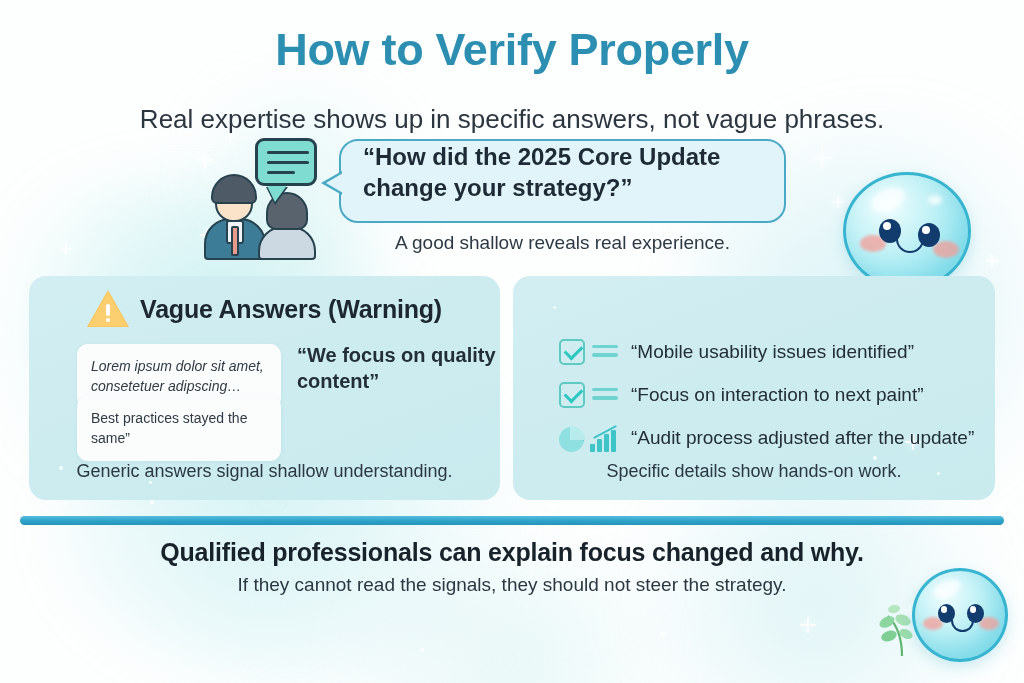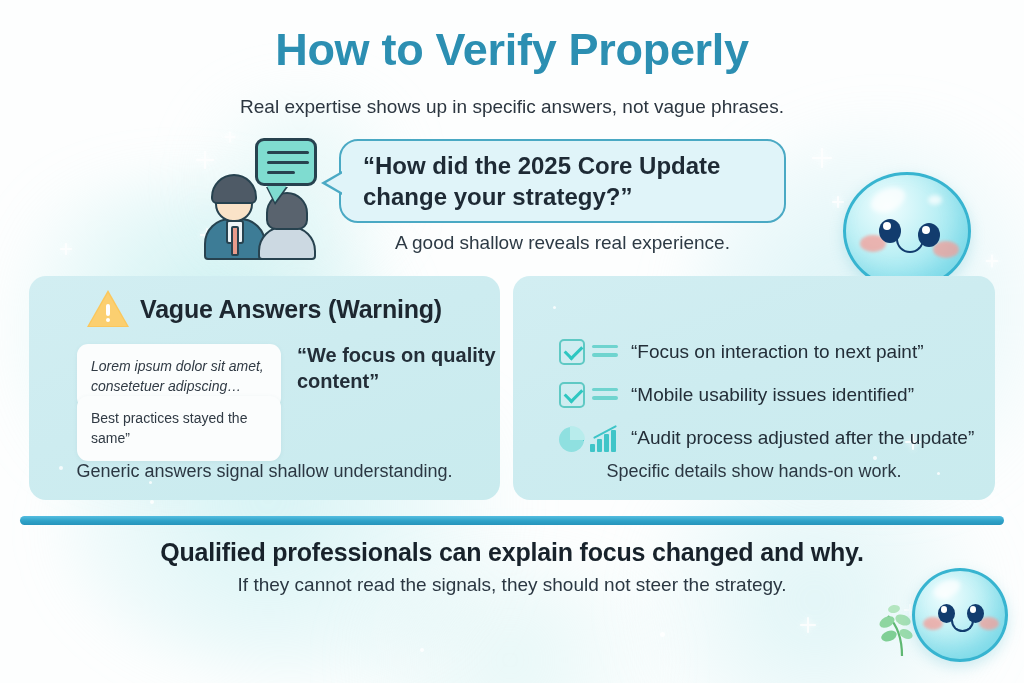--- a/index.html
+++ b/index.html
@@ -27,22 +27,22 @@
 
   .dot{position:absolute;border-radius:50%;background:rgba(255,255,255,.85);pointer-events:none;}
 
   
   .title{
     position:absolute;left:0;right:0;top:27px;text-align:center;
     font-size:45px;line-height:1;font-weight:bold;letter-spacing:-.3px;
     color:#2c8fb2;
   }
   .subtitle{
-    position:absolute;left:0;right:0;top:96px;text-align:center;
-    font-size:19px;line-height:1.2;color:#2c3640;
+    position:absolute;left:0;right:0;top:104px;text-align:center;
+    font-size:26px;line-height:1.2;color:#2c3640;
   }
 
   
   .people{position:absolute;left:200px;top:140px;width:120px;height:120px;}
   .chat-ico{position:absolute;left:55px;top:-2px;width:62px;height:48px;
      background:#7fdcd0;border:3px solid #27424f;border-radius:9px;box-sizing:border-box;}
   .chat-ico .ln{position:absolute;left:9px;height:3px;border-radius:2px;background:#27424f;}
   .chat-ico .ln.l1{top:10px;width:42px;}
   .chat-ico .ln.l2{top:20px;width:42px;}
   .chat-ico .ln.l3{top:30px;width:28px;}
@@ -60,21 +60,21 @@
   .p1 .tie{position:absolute;left:27px;top:52px;width:8px;height:30px;background:#e89b8b;border:2px solid #27424f;border-radius:2px;box-sizing:border-box;}
 
   .p2{left:58px;top:52px;width:58px;height:68px;}
   .p2 .hair{position:absolute;left:8px;top:0;width:42px;height:38px;background:#59636e;border:2.5px solid #27424f;border-radius:21px 21px 10px 10px;box-sizing:border-box;}
   .p2 .torso{position:absolute;left:0;top:34px;width:58px;height:34px;background:#ccd9e2;border:2.5px solid #27424f;border-radius:25px 25px 4px 4px;box-sizing:border-box;}
 
   
   .bubble{
     position:absolute;left:339px;top:139px;width:447px;height:84px;
     background:#e0f4f9;border:2.5px solid #4aa9c4;border-radius:19px;box-sizing:border-box;
-    display:flex;align-items:center;
+    display:flex;
   }
   .bubble-txt{
     padding:0 22px;font-size:24px;line-height:1.3;font-weight:bold;color:#1e2a35;
   }
   .bubble-tail{position:absolute;left:-20px;top:30px;width:0;height:0;
     border-top:12px solid transparent;border-bottom:12px solid transparent;border-right:21px solid #4aa9c4;}
   .bubble-tail-in{position:absolute;left:-15px;top:32px;width:0;height:0;
     border-top:10px solid transparent;border-bottom:10px solid transparent;border-right:17px solid #e0f4f9;}
   .caption{
     position:absolute;left:339px;top:232px;width:447px;text-align:center;
@@ -328,33 +328,33 @@
       <div class="ritem">
         <div class="ricon">
           <div class="cbx">
               <div class="tick"></div>
             </div>
           <div class="bars2">
               <span></span>
               <span></span>
             </div>
         </div>
-        <div class="rtext">“Focus on interaction to next paint”</div>
+        <div class="rtext">“Mobile usability issues identified”</div>
       </div>
       <div class="ritem">
         <div class="ricon">
           <div class="cbx">
               <div class="tick"></div>
             </div>
           <div class="bars2">
               <span></span>
               <span></span>
             </div>
         </div>
-        <div class="rtext">“Mobile usability issues identified”</div>
+        <div class="rtext">“Focus on interaction to next paint”</div>
       </div>
       <div class="ritem">
         <div class="ricon">
           <div class="pie"></div>
           <div class="bchart">
               <span></span>
               <span></span>
               <span></span>
               <span></span>
               <div class="arrow"></div>

